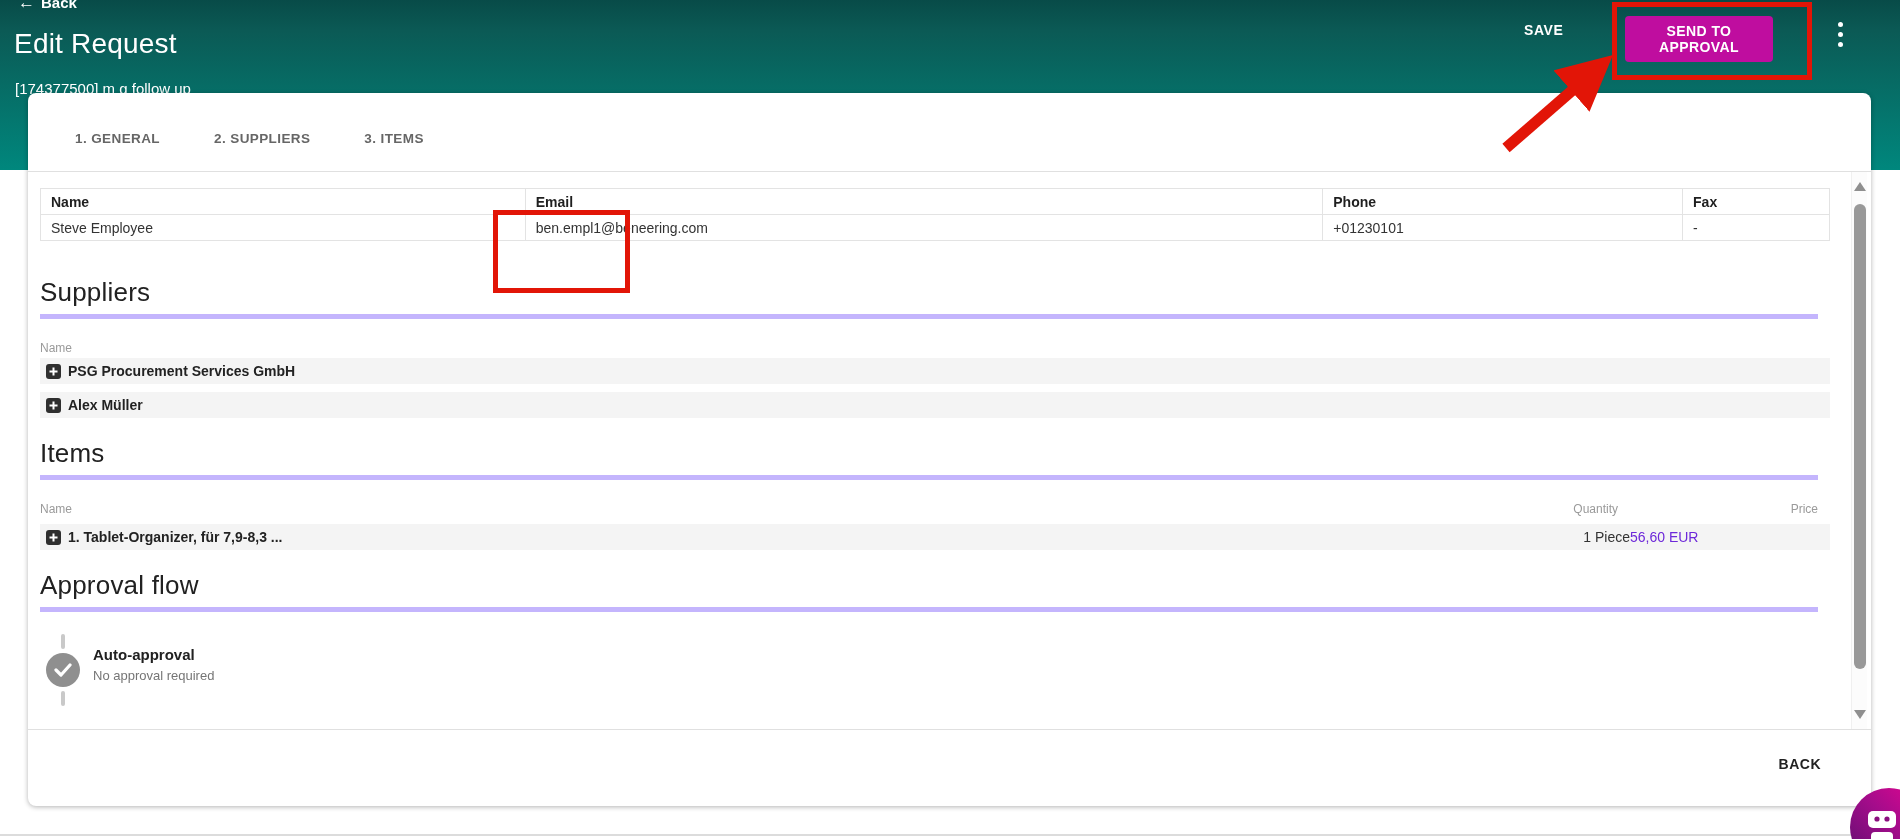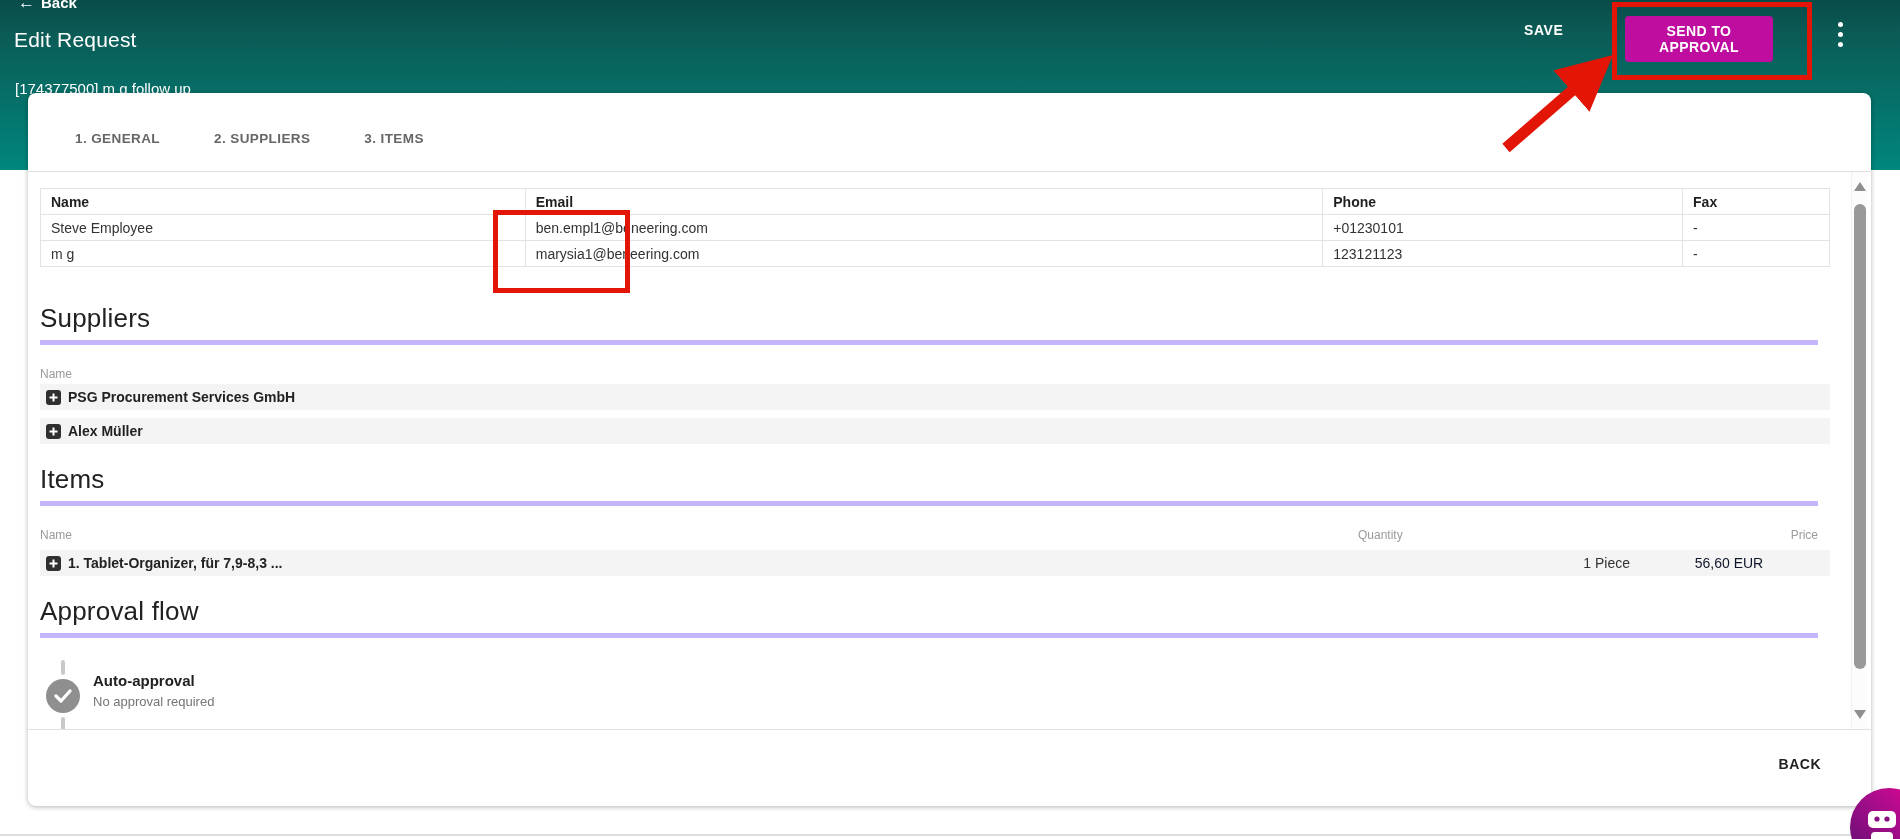--- a/index.html
+++ b/index.html
@@ -5,21 +5,21 @@
   * { margin:0; padding:0; box-sizing:border-box; }
   html,body { width:1900px; height:839px; overflow:hidden; background:#fff;
     font-family:"Liberation Sans", sans-serif; position:relative; }
 
   
   .app-header { position:absolute; left:0; top:0; width:1900px; height:170px;
     background:linear-gradient(180deg,#084b48 0%, #0b5a55 18%, #00877d 100%); }
   .back-btn { position:absolute; left:18px; top:-7px; color:#fff; font-size:15px;
     font-weight:bold; cursor:pointer; white-space:nowrap; }
   .back-btn .arrow { font-size:17px; margin-right:6px; }
-  .page-title { position:absolute; left:14px; top:28px; color:#fff; font-size:21px;
+  .page-title { position:absolute; left:14px; top:28px; color:#fff; font-size:28px;
     font-weight:400; letter-spacing:.2px; }
   .page-subtitle { position:absolute; left:15px; top:80px; color:#fff; font-size:15px; }
   .save-btn { position:absolute; left:1524px; top:22px; color:#fff; font-size:14px;
     font-weight:bold; letter-spacing:.6px; cursor:pointer; }
   .send-btn { position:absolute; left:1625px; top:16px; width:148px; height:46px;
     border:none; border-radius:4px; color:#fff; font-size:14px; font-weight:bold;
     letter-spacing:.4px; cursor:pointer; font-family:inherit; }
   .kebab { position:absolute; left:1834px; top:22px; width:12px; height:32px; cursor:pointer; }
   .kebab i { display:block; width:5px; height:5px; border-radius:50%; background:#fff;
     margin:0 auto 5px auto; }
@@ -54,32 +54,32 @@
   .c-table th { font-weight:bold; color:#1f1f1f; }
   .col-name  { width:485px; }
   .col-email { width:798px; }
   .col-phone { width:360px; }
   .col-fax   { width:147px; }
 
   .section-heading { margin-top:36px; font-size:26px; font-weight:400; color:#212121;
     padding-bottom:6px; border-bottom:5px solid #c4b5fd; letter-spacing:.2px; }
   .section-heading.tight { margin-top:20px; }
   .mini-label-row { display:flex; margin-top:22px; font-size:12px; color:#9a9a9a; }
-  .mini-label-row .q { width:260px; text-align:left; }
+  .mini-label-row .q { width:260px; text-align:right; }
   .mini-label-row .p { width:200px; text-align:right; }
   .mini-label-row .n { flex:1; }
 
   .gray-row { display:flex; align-items:center; width:1790px; height:26px;
     background:#f4f4f4; margin-top:3px; font-size:14px; font-weight:bold;
     color:#222; padding:0 0 0 6px; cursor:pointer; }
   .gray-row.first { margin-top:8px; }
   .plus-icon { width:15px; height:15px; margin-right:7px; flex:0 0 15px; cursor:pointer; }
   .row-name { flex:1; white-space:nowrap; }
   .row-qty { width:260px; text-align:right; font-weight:normal; color:#333; }
-  .row-price { width:200px; text-align:center; font-weight:normal; color:#0f172a; padding-right:2px; }
+  .row-price { width:200px; text-align:left; font-weight:normal; color:#6d28d9; padding-right:2px; }
 
   
   .timeline { display:flex; margin-top:22px; }
   .tl-rail { width:34px; margin-left:6px; display:flex; flex-direction:column; align-items:center; }
   .tl-line { width:4px; height:15px; background:#c9c9c9; border-radius:2px; }
   .tl-circle { width:34px; height:34px; border-radius:50%; background:#8f8f8f;
     margin:4px 0; display:flex; align-items:center; justify-content:center;
     box-shadow:0 0 0 4px #fff; }
   .tl-text { margin-left:13px; padding-top:12px; }
   .tl-title { font-size:15px; font-weight:bold; color:#212121; }
@@ -151,26 +151,20 @@
         <th class="col-email">Email</th>
         <th class="col-phone">Phone</th>
         <th class="col-fax">Fax</th>
       </tr>
       <tr>
         <td>Steve Employee</td>
         <td>ben.empl1@beneering.com</td>
         <td>+01230101</td>
         <td>-</td>
       </tr>
-      <tr>
-        <td>m g</td>
-        <td>marysia1@beneering.com</td>
-        <td>123121123</td>
-        <td>-</td>
-      </tr>
     </tbody>
       </table>
 
     <div class="section-heading">Suppliers</div>
     <div class="mini-label-row">
       <span class="n">Name</span>
     </div>
     <div class="gray-row">
       <svg class="plus-icon" viewBox="0 0 15 15">
           <rect x="0" y="0" width="15" height="15" rx="3" fill="#2f2f2f"></rect>

